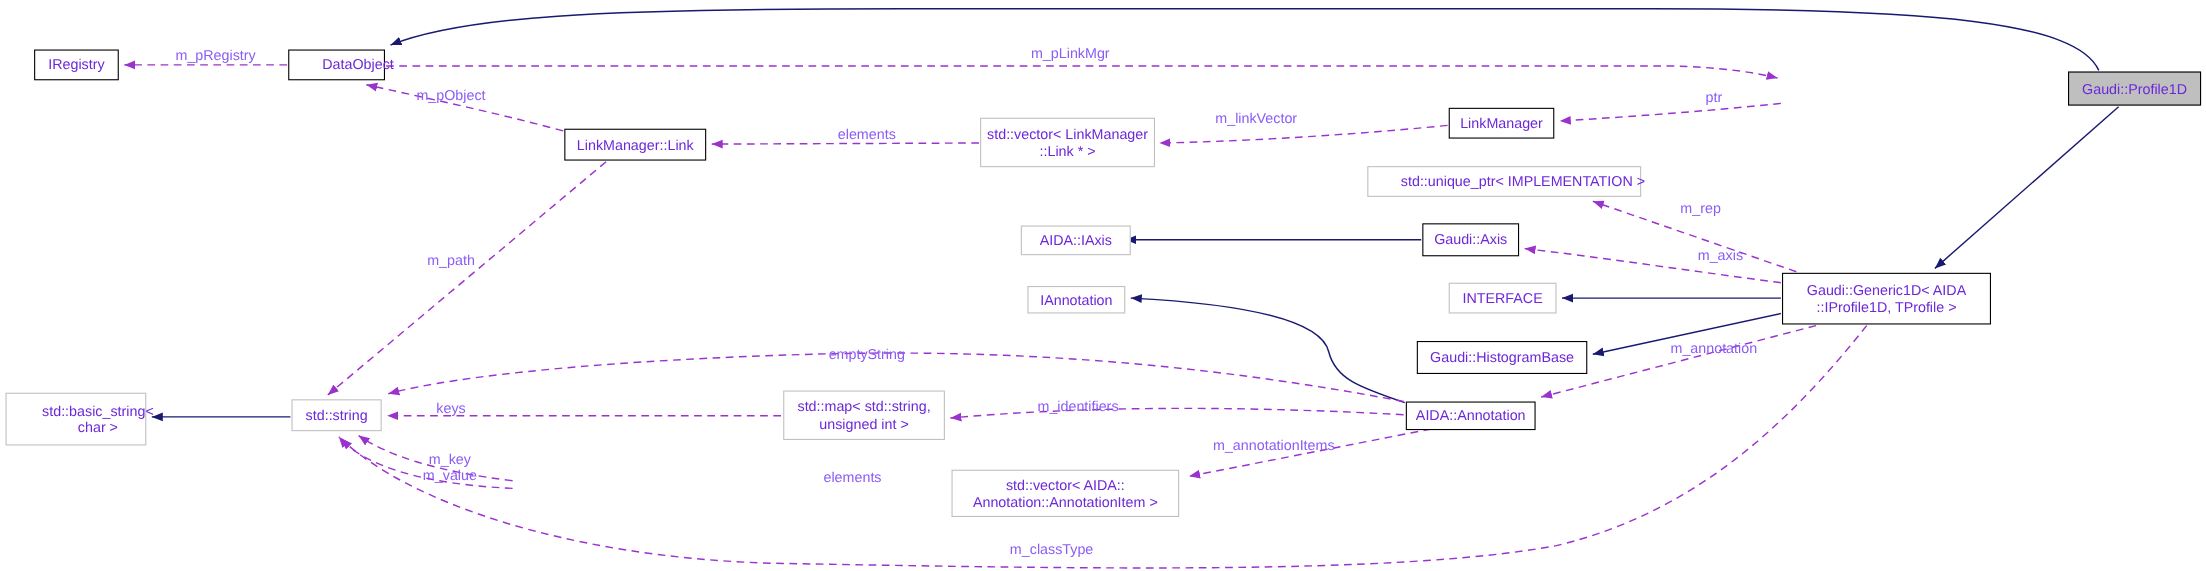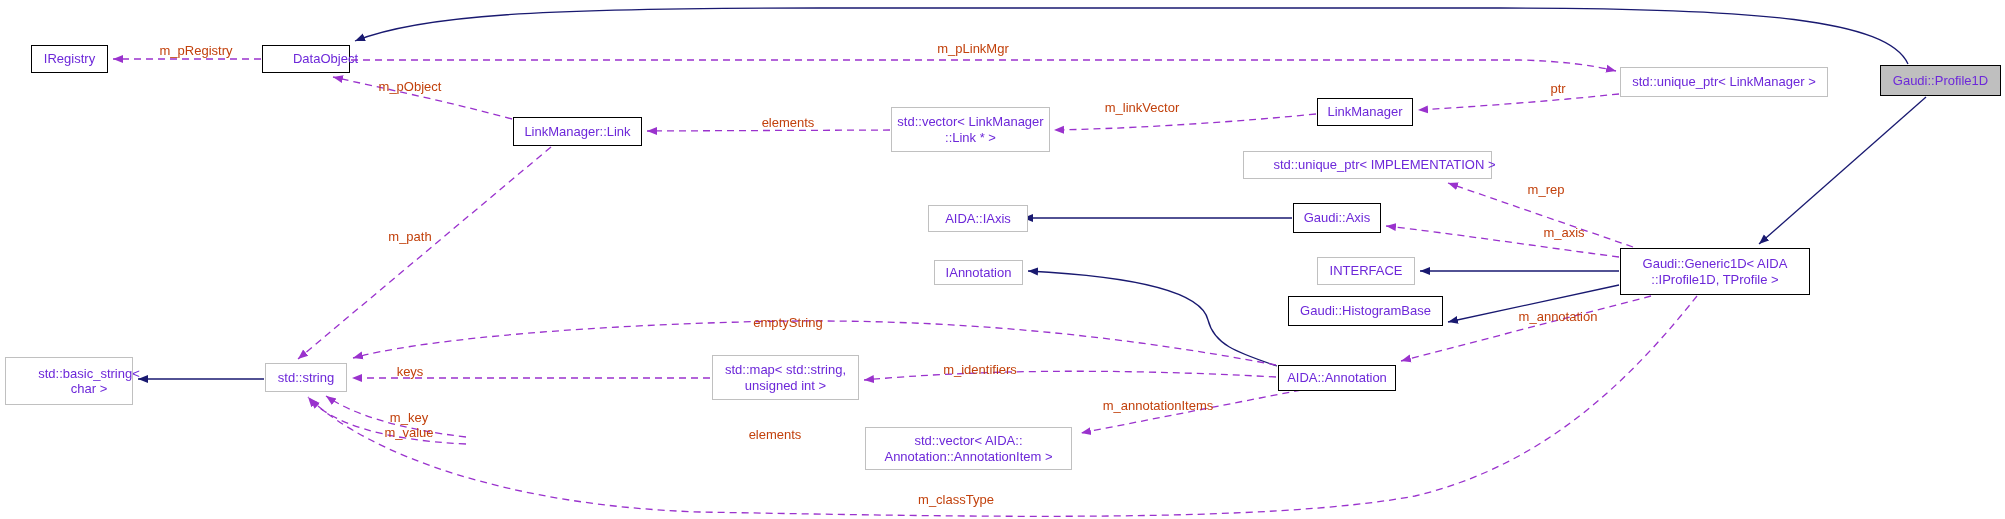--- a/index.html
+++ b/index.html
@@ -18,21 +18,21 @@
     border:1px solid #c0c0c0;
     display:flex;flex-direction:column;
     align-items:center;justify-content:center;
     font-size:13px;line-height:15.5px;
     color:#6d28d9;text-align:center;white-space:nowrap;
   }
   .node.doc{border:1.5px solid #000000;}
   .node.current{background:#bfbfbf;border:1.5px solid #000000;}
   .elabel{
     position:absolute;transform:translate(-50%,-50%);
-    font-size:13px;color:#c2410c;white-space:nowrap;
+    font-size:13px;color:#8b5cf6;white-space:nowrap;
   }
 </style>
 </head>
 <body>
 
 <div id="canvas">
 
   <svg id="edges" width="2005" height="519" viewBox="0 0 2005 519">
     <defs>
       <marker id="mNavy" markerUnits="userSpaceOnUse" markerWidth="12" markerHeight="10" refX="10" refY="5" orient="auto">
@@ -79,42 +79,39 @@
   <div class="node doc" style="left:513px;top:117px;width:129px;height:29px;">
     <span>LinkManager::Link</span>
   </div>
   <div class="node" style="left:891px;top:107px;width:159px;height:45px;">
     <span>std::vector&lt; LinkManager</span>
     <span>::Link * &gt;</span>
   </div>
   <div class="node doc" style="left:1317px;top:98px;width:96px;height:28px;">
     <span>LinkManager</span>
   </div>
-  <div class="node" style="left:1620px;top:67px;width:208px;height:30px;">
-    <span>std::unique_ptr&lt; LinkManager &gt;</span>
-  </div>
   <div class="node current" style="left:1880px;top:65px;width:121px;height:31px;">
     <span>Gaudi::Profile1D</span>
   </div>
   <div class="node" style="left:1243px;top:151px;width:249px;height:28px;padding-left:34px;">
     <span>std::unique_ptr&lt; IMPLEMENTATION &gt;</span>
   </div>
   <div class="node" style="left:928px;top:205px;width:100px;height:27px;">
     <span>AIDA::IAxis</span>
   </div>
   <div class="node doc" style="left:1293px;top:203px;width:88px;height:30px;">
     <span>Gaudi::Axis</span>
   </div>
   <div class="node" style="left:934px;top:260px;width:89px;height:25px;">
     <span>IAnnotation</span>
   </div>
   <div class="node" style="left:1317px;top:257px;width:98px;height:28px;">
     <span>INTERFACE</span>
   </div>
-  <div class="node doc" style="left:1288px;top:296px;width:155px;height:30px;">
+  <div class="node doc" style="left:1288px;top:310px;width:155px;height:30px;">
     <span>Gaudi::HistogramBase</span>
   </div>
   <div class="node doc" style="left:1620px;top:248px;width:190px;height:47px;">
     <span>Gaudi::Generic1D&lt; AIDA</span>
     <span>::IProfile1D, TProfile &gt;</span>
   </div>
   <div class="node doc" style="left:1278px;top:365px;width:118px;height:26px;">
     <span>AIDA::Annotation</span>
   </div>
   <div class="node" style="left:5px;top:357px;width:128px;height:48px;padding-left:40px;">

